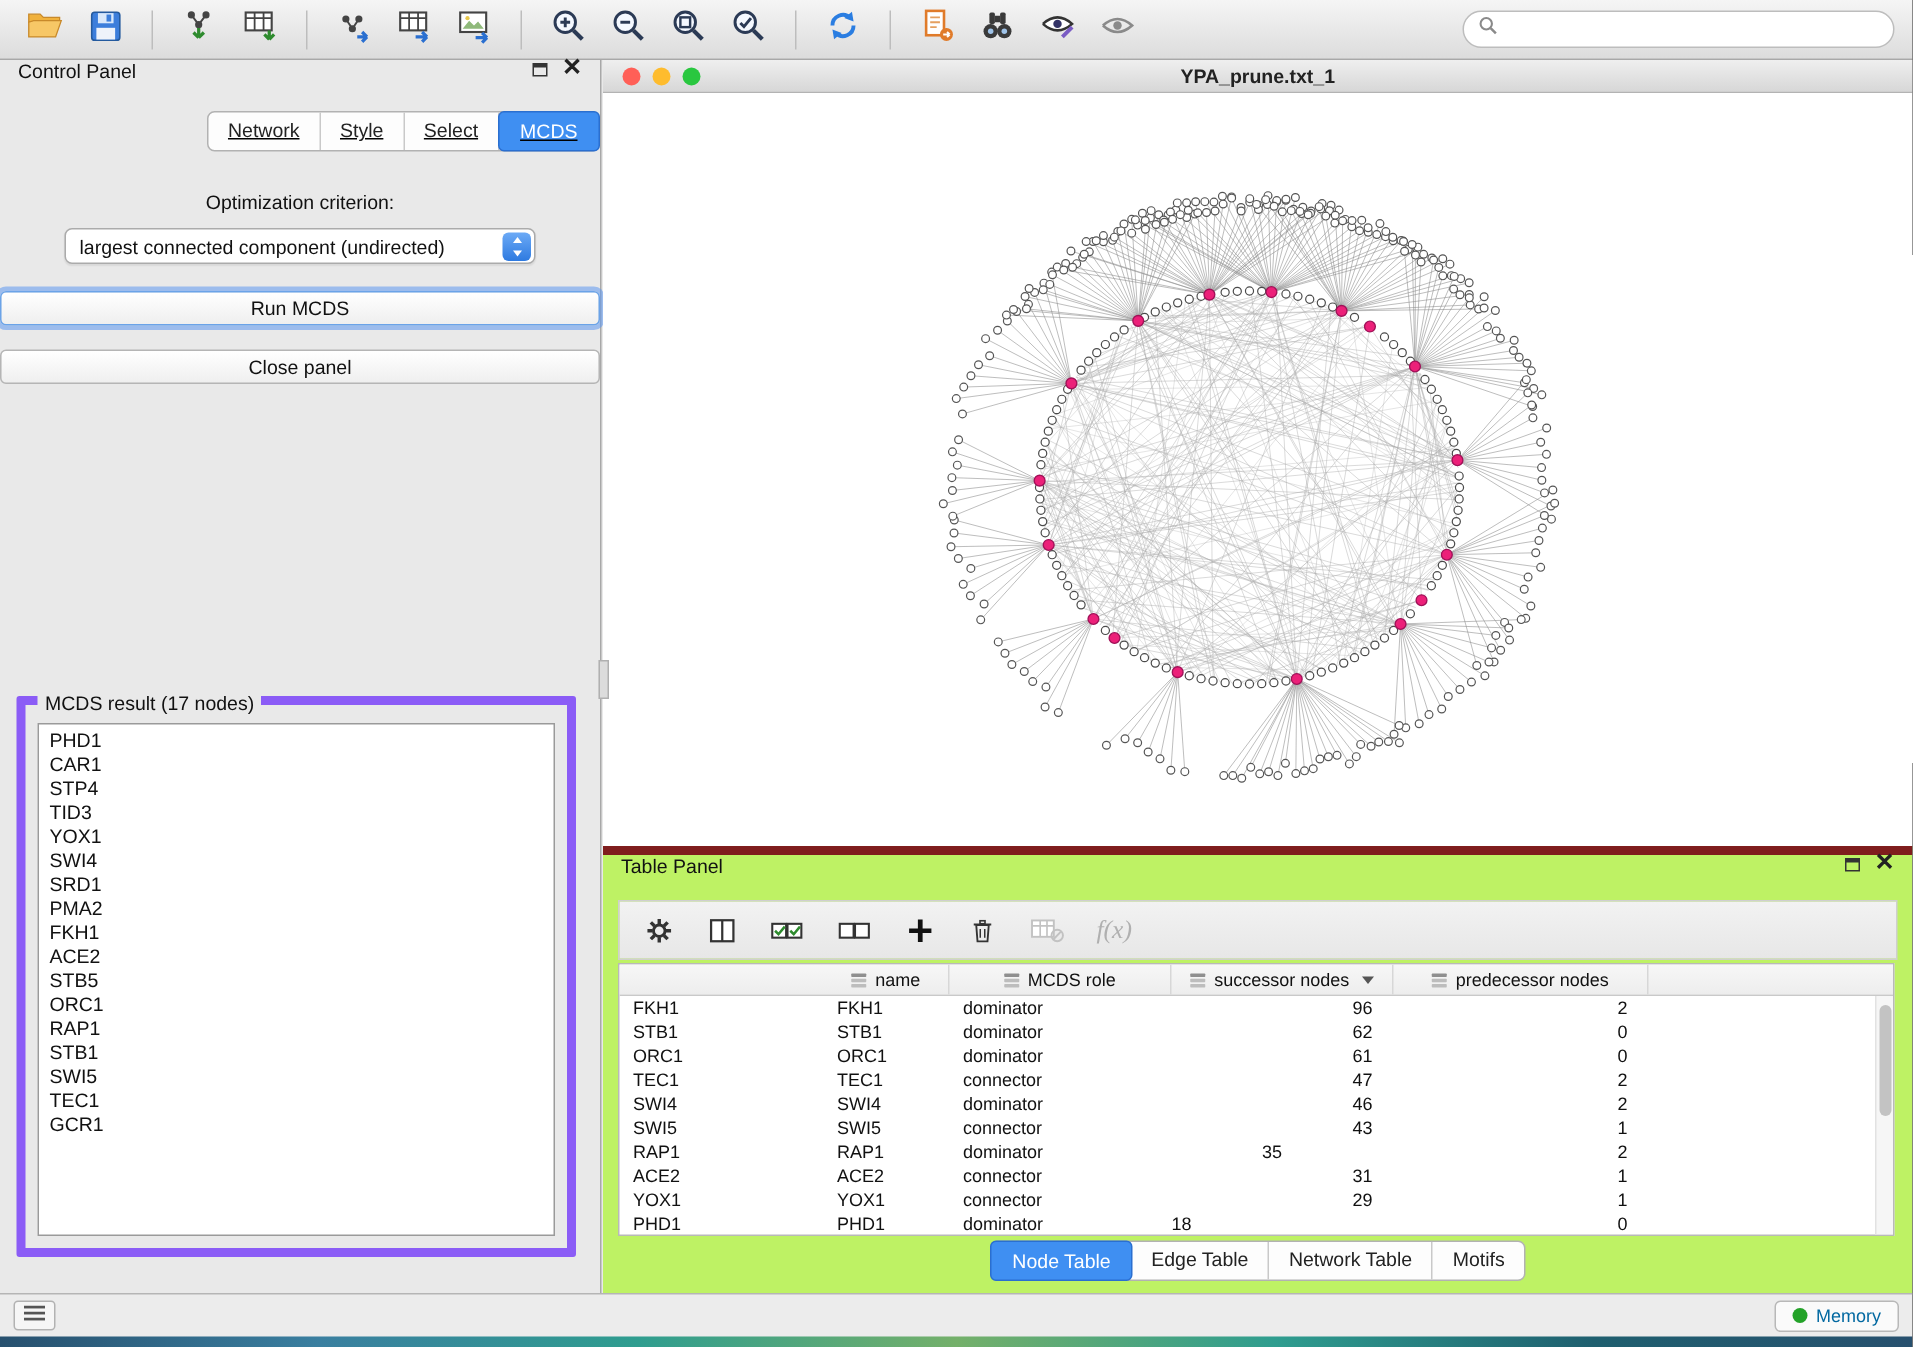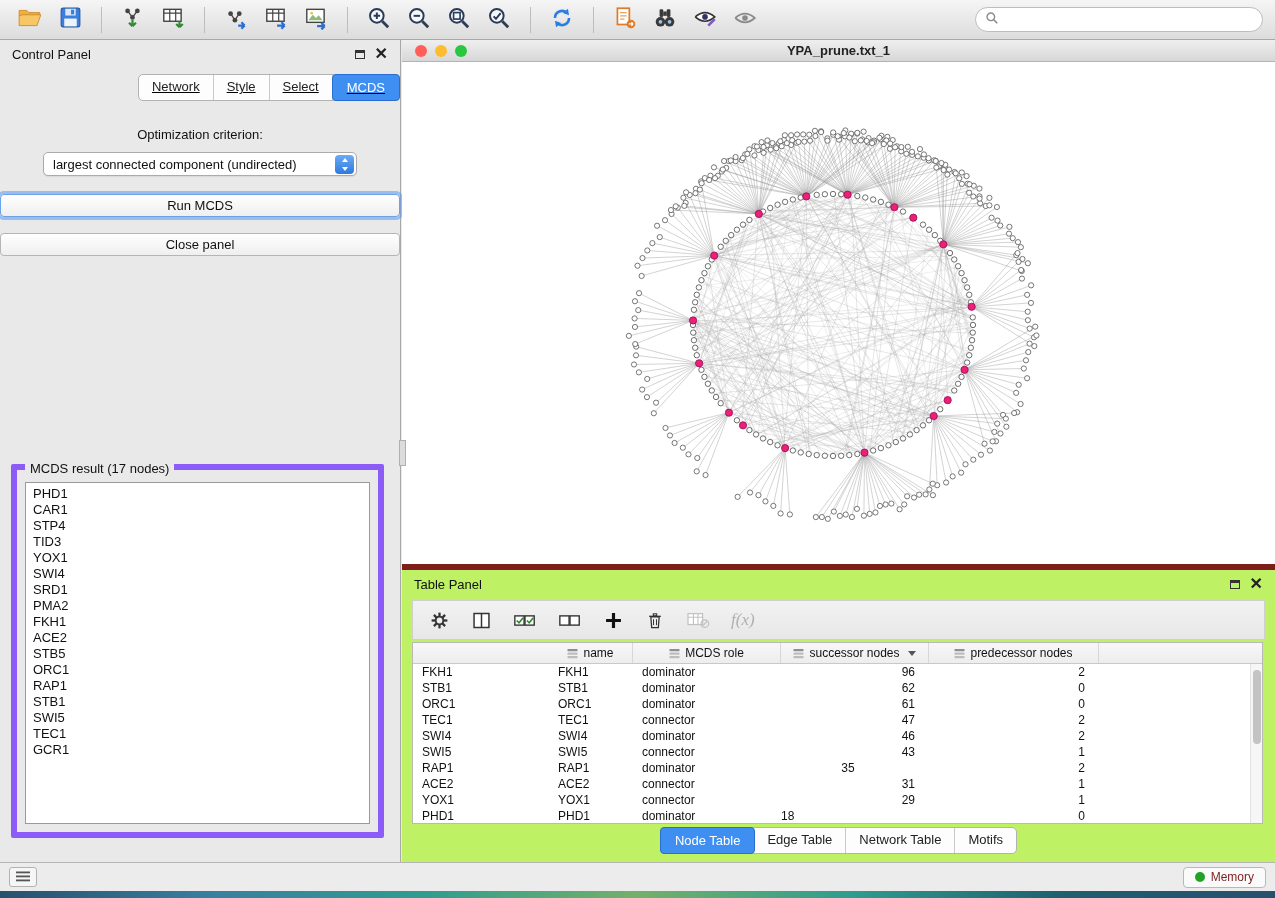--- a/index.html
+++ b/index.html
@@ -10,21 +10,21 @@
   .toolbar{position:absolute;top:0;left:0;right:0;height:40px;background:linear-gradient(#f5f5f5,#dcdcdc);
     border-bottom:1px solid #a8a8a8;display:flex;align-items:center;padding:0 12px;gap:4px;}
   .tool-btn{width:36px;height:32px;display:flex;align-items:center;justify-content:center;border-radius:4px;}
   .tool-sep{width:1px;height:26px;background:#bdbdbd;margin:0 9px;}
   .search-box{margin-left:auto;width:288px;height:25px;background:#fff;border:1px solid #bdbdbd;border-radius:13px;
     display:flex;align-items:center;padding:0 9px;gap:7px;}
   .search-box input{border:none;outline:none;flex:1;font-size:12px;background:transparent;}
 
   
   .control-panel{position:absolute;top:40px;left:0;width:401px;bottom:36px;background:#e9e9e9;border-right:1px solid #a8a8a8;}
-  .panel-titlebar{height:28px;display:flex;align-items:center;padding:0 12px;font-size:13px;color:#111;}
+  .panel-titlebar{height:28px;display:flex;align-items:flex-start;padding:0 12px;font-size:13px;color:#111;}
   .titlebar-icons{margin-left:auto;display:flex;gap:10px;align-items:center;}
   .float-ico{width:10px;height:9px;border:1.5px solid #333;border-top:3px solid #333;display:inline-block;}
   .close-ico{font-size:16px;font-weight:bold;color:#222;line-height:12px;}
   .cp-tabs{display:flex;justify-content:flex-end;margin-top:6px;text-decoration:underline;}
   .seg{display:inline-flex;border:1px solid #b2b2b2;border-radius:5px;background:#fdfdfd;}
   .seg .tab{padding:4px 13px;font-size:13px;color:#222;border-right:1px solid #c9c9c9;}
   .seg .tab:last-child{border-right:none;}
   .seg .tab.sel{background:#3f8ff2;color:#fff;border-radius:4px;margin:-1px;padding:5px 14px;border:1px solid #2a6fd0;}
   .opt-label{text-align:center;font-size:13px;margin-top:26px;color:#111;}
   .dropdown{width:314px;height:24px;margin:10px auto 0;background:#fff;border:1px solid #ababab;border-radius:5px;
@@ -68,21 +68,21 @@
   .td{font-size:12px;color:#111;overflow:hidden;white-space:nowrap;}
   .vscroll{position:absolute;top:21px;right:0;bottom:0;width:12px;background:#f6f6f6;border-left:1px solid #e2e2e2;}
   .vthumb{position:absolute;top:6px;left:1.5px;width:8px;height:74px;background:#c3c3c3;border-radius:4px;}
   .tp-tabs{position:absolute;left:0;right:0;bottom:8px;display:flex;justify-content:center;}
 
   
   .statusbar{position:absolute;left:0;right:0;bottom:7px;height:29px;background:#ececec;border-top:1px solid #b5b5b5;
     display:flex;align-items:center;padding:0 9px;}
   .list-btn{width:28px;height:20px;border:1px solid #b2b2b2;border-radius:3px;background:#f6f6f6;display:flex;align-items:center;justify-content:center;}
   .memory-btn{margin-left:auto;display:flex;align-items:center;gap:6px;border:1px solid #b8b8b8;background:#fafafa;
-    border-radius:4px;padding:2px 11px;font-size:12px;color:#7f1d1d;height:21px;}
+    border-radius:4px;padding:2px 11px;font-size:12px;color:#0369a1;height:21px;}
   .mem-dot{width:10px;height:10px;border-radius:50%;}
   .wallpaper{position:absolute;left:0;right:0;bottom:0;height:7px;
     background:linear-gradient(90deg,#27506e,#3a7fa0,#2f9d8f,#74b06a,#2f9d8f,#1f5f6f,#27506e);}
 </style>
 </head>
 <body>
 
 <div id="app">
 
   <div class="toolbar">

